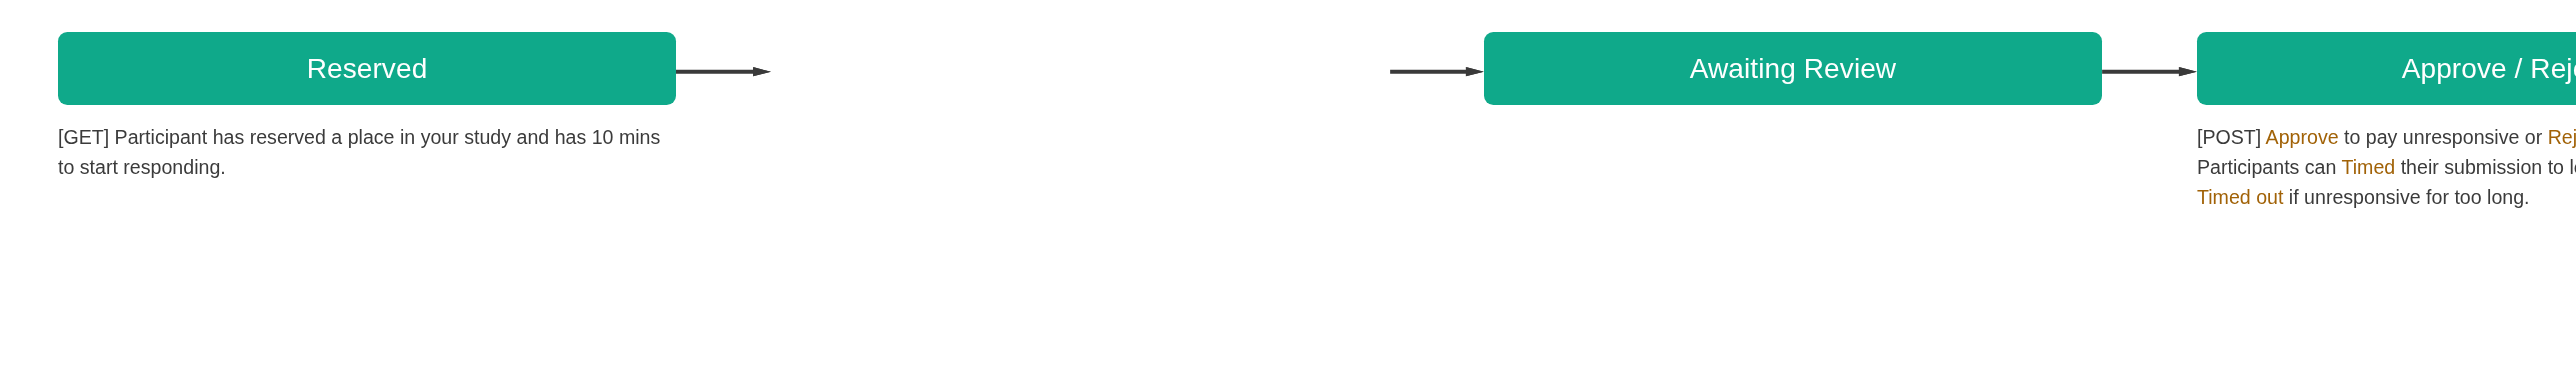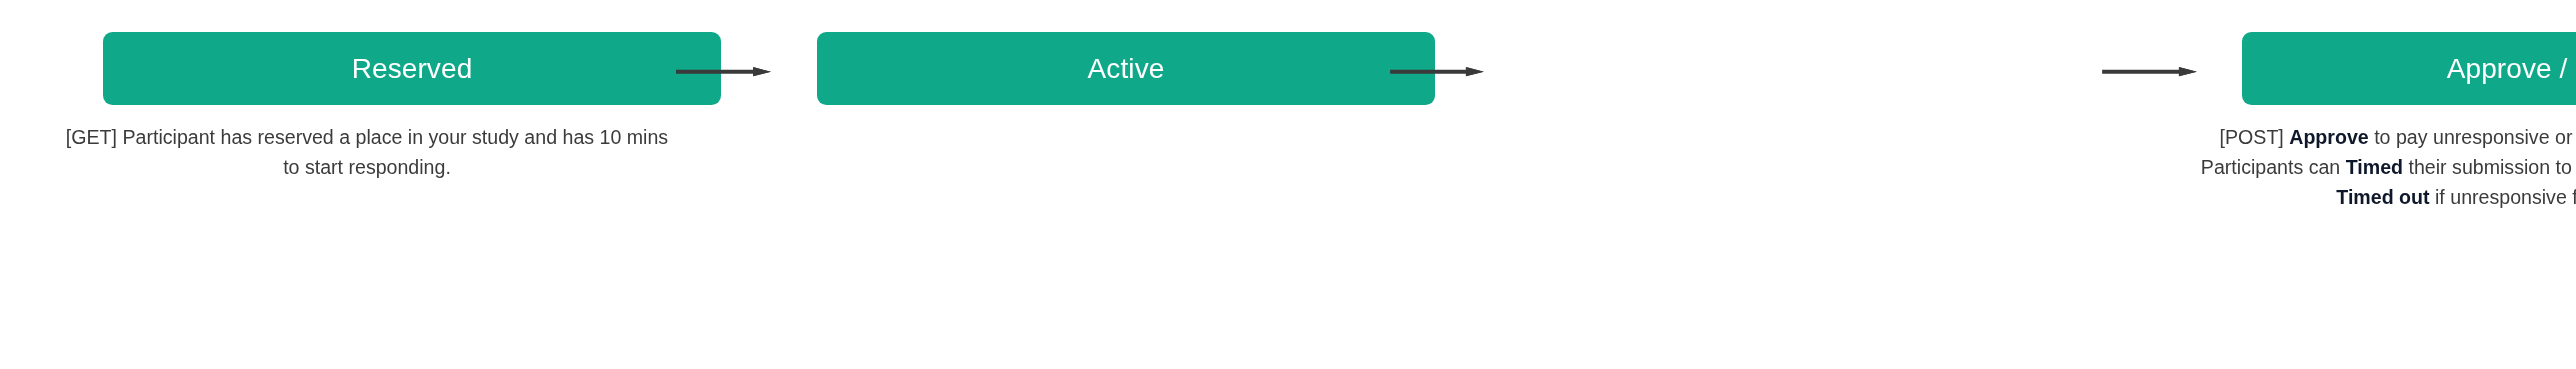--- a/index.html
+++ b/index.html
@@ -35,36 +35,34 @@
     background: #0FA98A;
     border-radius: 9.3px;
     display: flex;
     align-items: center;
     justify-content: center;
     color: #ffffff;
     font-size: 28px;
     font-weight: 400;
     letter-spacing: 0.1px;
     line-height: 1;
-    margin-left: 45px;
   }
   .caption {
     position: absolute;
     top: 123px;
     left: 0;
     width: 618px;
-    text-align: center;
     color: #3b3b3b;
     font-size: 19.6px;
     line-height: 1.52;
     font-weight: 400;
   }
   .caption b {
-    font-weight: 700;
-    color: #0f172a;
+    font-weight: 400;
+    color: #a16207;
   }
   .arrow {
     position: absolute;
     top: 65px;
     height: 13.4px;
     pointer-events: none;
   }
   .arrow svg {
     display: block;
     overflow: visible;
@@ -83,33 +81,33 @@
   </div>
 
   <div class="arrow" style="left:676px; width:95px;">
     <svg width="95" height="13.4" viewBox="0 0 185 26" aria-hidden="true">
       <path d="M0 9 H150 V4 L185 13 L150 22 V17 H0 Z" fill="#3A3A3A"></path>
       <path d="M150 4 L185 13 L150 22 L160 13 Z" fill="#3A3A3A"></path>
     </svg>
   </div>
 
   <div class="column" style="left:772px;">
-    <div class="node">
-      <span>Active</span>
-    </div>
   </div>
 
   <div class="arrow" style="left:1390px; width:94px;">
     <svg width="94" height="13.4" viewBox="0 0 182 26" aria-hidden="true">
       <path d="M0 9 H147 V4 L182 13 L147 22 V17 H0 Z" fill="#3A3A3A"></path>
       <path d="M147 4 L182 13 L147 22 L157 13 Z" fill="#3A3A3A"></path>
     </svg>
   </div>
 
   <div class="column" style="left:1484px;">
+    <div class="node">
+      <span>Awaiting Review</span>
+    </div>
   </div>
 
   <div class="arrow" style="left:2102px; width:95px;">
     <svg width="95" height="13.4" viewBox="0 0 184 26" aria-hidden="true">
       <path d="M0 9 H149 V4 L184 13 L149 22 V17 H0 Z" fill="#3A3A3A"></path>
       <path d="M149 4 L184 13 L149 22 L159 13 Z" fill="#3A3A3A"></path>
     </svg>
   </div>
 
   <div class="column" style="left:2197px;">

